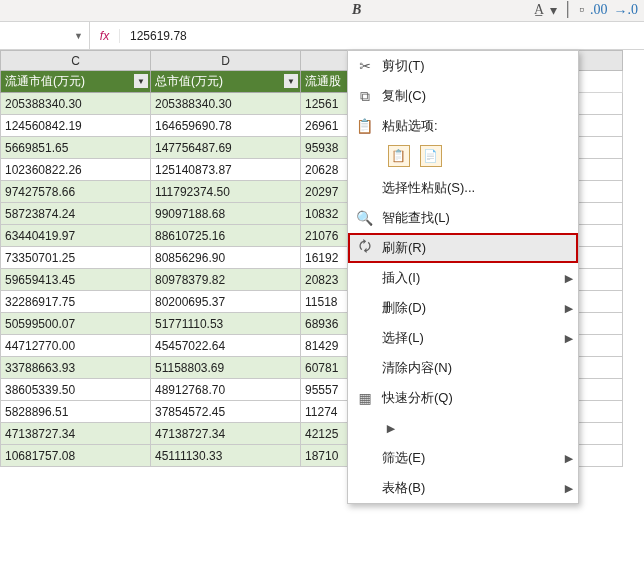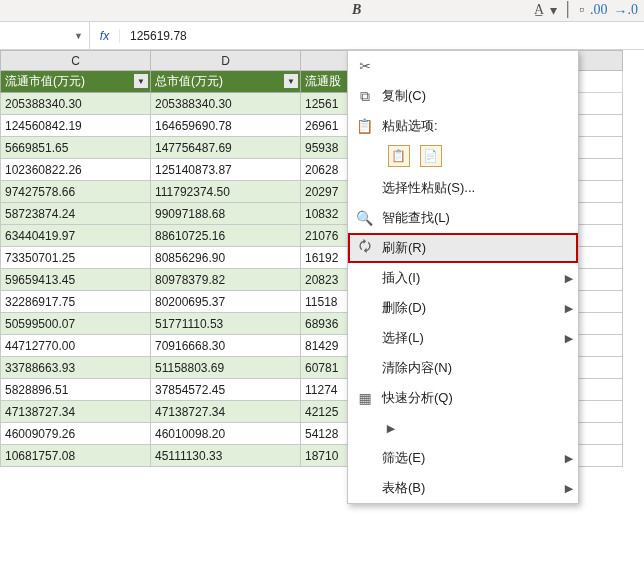--- a/index.html
+++ b/index.html
@@ -46,21 +46,21 @@
     width: 90px; height: 100%;
     border-right: 1px solid #d4d4d4;
     display: flex; align-items: center; justify-content: flex-end;
     padding-right: 6px;
   }
   .formula-bar .namebox .dd {
     font-size: 9px; color: #666; margin-left: 4px;
   }
   .formula-bar .fx {
     width: 30px; text-align: center;
-    font-style: italic; color: #1d4ed8;
+    font-style: italic; color: #be185d;
     border-right: 1px solid #e6e6e6;
   }
   .formula-bar .value {
     padding-left: 10px; color: #222;
   }
   
   .sheet {
     position: absolute;
     top: 50px; left: 0; right: 0; bottom: 0;
     overflow: hidden;
@@ -315,62 +315,62 @@
           <td>51771110.53</td>
           <td>68936</td>
           <td style="background: rgb(255, 255, 255);"></td>
           <td style="background: rgb(255, 255, 255);"></td>
           <td style="background: rgb(255, 255, 255);"></td>
           <td style="background: rgb(255, 255, 255);"></td>
           <td style="background: rgb(255, 255, 255);"></td>
         </tr>
         <tr class="datarow band-even">
           <td>44712770.00</td>
-          <td>70916668.30</td>
+          <td>45457022.64</td>
           <td>81429</td>
           <td style="background: rgb(255, 255, 255);"></td>
           <td style="background: rgb(255, 255, 255);"></td>
           <td style="background: rgb(255, 255, 255);"></td>
           <td style="background: rgb(255, 255, 255);"></td>
           <td style="background: rgb(255, 255, 255);"></td>
         </tr>
         <tr class="datarow band-odd">
           <td>33788663.93</td>
           <td>51158803.69</td>
           <td>60781</td>
           <td style="background: rgb(255, 255, 255);"></td>
           <td style="background: rgb(255, 255, 255);"></td>
           <td style="background: rgb(255, 255, 255);"></td>
           <td style="background: rgb(255, 255, 255);"></td>
           <td style="background: rgb(255, 255, 255);"></td>
         </tr>
         <tr class="datarow band-even">
+          <td>38605339.50</td>
+          <td>48912768.70</td>
+          <td>95557</td>
+          <td style="background: rgb(255, 255, 255);"></td>
+          <td style="background: rgb(255, 255, 255);"></td>
+          <td style="background: rgb(255, 255, 255);"></td>
+          <td style="background: rgb(255, 255, 255);"></td>
+          <td style="background: rgb(255, 255, 255);"></td>
+        </tr>
+        <tr class="datarow band-even">
           <td>5828896.51</td>
           <td>37854572.45</td>
           <td>11274</td>
           <td style="background: rgb(255, 255, 255);"></td>
           <td style="background: rgb(255, 255, 255);"></td>
           <td style="background: rgb(255, 255, 255);"></td>
           <td style="background: rgb(255, 255, 255);"></td>
           <td style="background: rgb(255, 255, 255);"></td>
         </tr>
         <tr class="datarow band-odd">
           <td>47138727.34</td>
           <td>47138727.34</td>
           <td>42125</td>
-          <td style="background: rgb(255, 255, 255);"></td>
-          <td style="background: rgb(255, 255, 255);"></td>
-          <td style="background: rgb(255, 255, 255);"></td>
-          <td style="background: rgb(255, 255, 255);"></td>
-          <td style="background: rgb(255, 255, 255);"></td>
-        </tr>
-        <tr class="datarow band-even">
-          <td>46009079.26</td>
-          <td>46010098.20</td>
-          <td>54128</td>
           <td style="background: rgb(255, 255, 255);"></td>
           <td style="background: rgb(255, 255, 255);"></td>
           <td style="background: rgb(255, 255, 255);"></td>
           <td style="background: rgb(255, 255, 255);"></td>
           <td style="background: rgb(255, 255, 255);"></td>
         </tr>
         <tr class="datarow band-odd">
           <td>10681757.08</td>
           <td>45111130.33</td>
           <td>18710</td>
@@ -380,20 +380,21 @@
           <td style="background: rgb(255, 255, 255);"></td>
           <td style="background: rgb(255, 255, 255);"></td>
         </tr>
       </tbody>
   </table>
 </div>
 
 <div class="ctxmenu">
   <div class="item">
     <span class="iconcol">✂</span>
+    <span class="lbl">剪切(T)</span>
   </div>
   <div class="item">
     <span class="iconcol">⧉</span>
     <span class="lbl">复制(C)</span>
   </div>
   <div class="item">
     <span class="iconcol">📋</span>
     <span class="lbl">粘贴选项:</span>
   </div>
   <div class="paste-opts">

